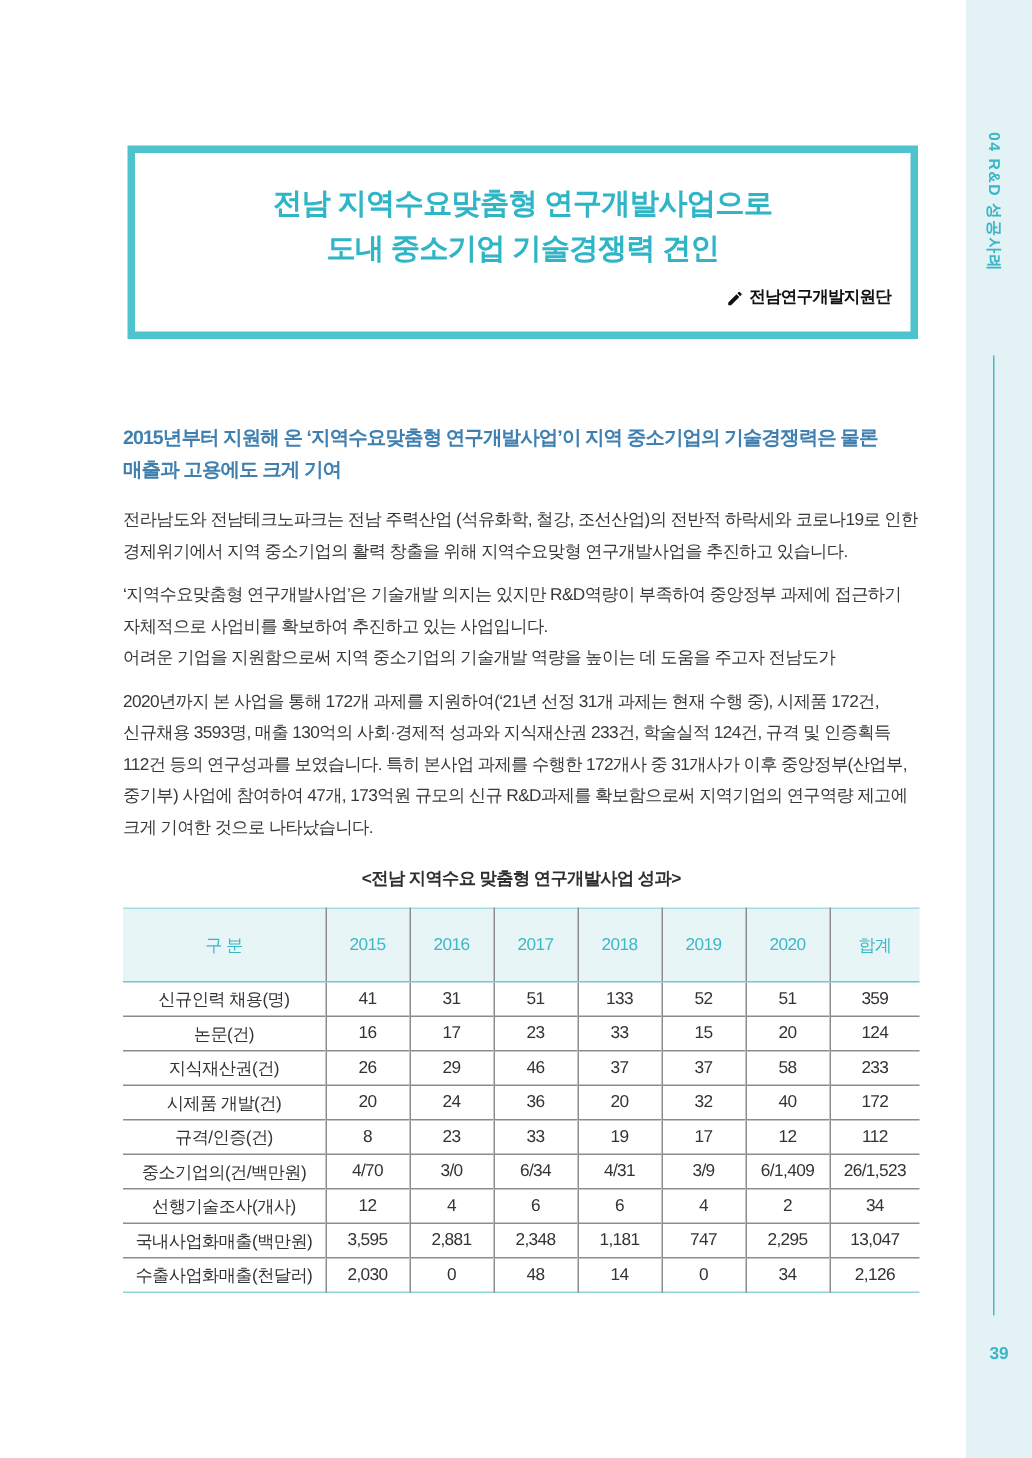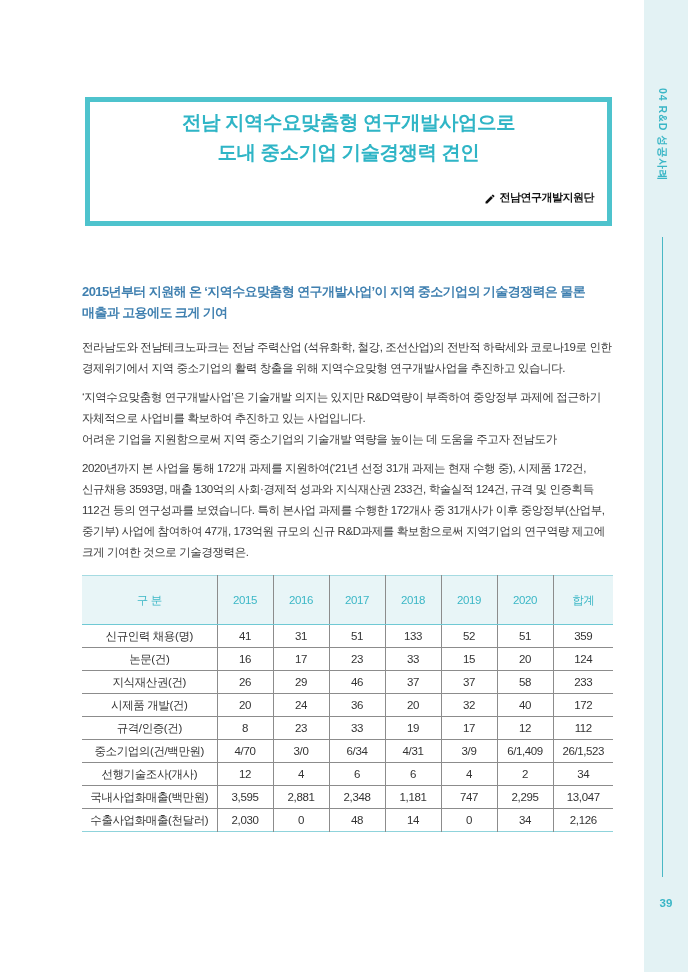--- a/index.html
+++ b/index.html
@@ -14,21 +14,21 @@
     white-space:nowrap;font-size:10.5px;font-weight:bold;letter-spacing:1px;color:#3ab6c6;
   }
   .strip-line{position:absolute;left:662px;top:237px;width:1px;height:640px;background:#49b8c5;}
   .page-number{position:absolute;left:644px;top:897px;width:44px;text-align:center;
     font-size:11.5px;font-weight:bold;color:#3ab6c6;}
   
   .title-box{
     position:absolute;left:85px;top:97px;width:527px;height:129px;box-sizing:border-box;
     border:5px solid #4ec3cd;background:#ffffff;
   }
-  .title-lines{margin-top:5px;text-align:center;font-size:19.5px;line-height:30px;
+  .title-lines{margin-top:19px;text-align:center;font-size:19.5px;line-height:30px;
     font-weight:bold;color:#2fb5c6;letter-spacing:-0.5px;}
   .attribution{
     position:absolute;right:13px;bottom:16px;display:flex;align-items:flex-end;gap:4px;
     font-size:11px;font-weight:bold;color:#111111;letter-spacing:-0.5px;font-family:Liberation Serif, serif;
   }
   .attribution svg{display:block;}
   
   .content{position:absolute;left:82px;top:281px;width:531px;}
   .heading{color:#4080b0;font-weight:bold;font-size:13px;line-height:21px;letter-spacing:-0.6px;}
   .para{margin-top:14px;font-size:11.5px;line-height:21px;color:#383838;letter-spacing:-0.4px;}
@@ -95,23 +95,24 @@
       <div>‘지역수요맞춤형 연구개발사업’은 기술개발 의지는 있지만 R&amp;D역량이 부족하여 중앙정부 과제에 접근하기</div>
       <div>자체적으로 사업비를 확보하여 추진하고 있는 사업입니다.</div>
       <div>어려운 기업을 지원함으로써 지역 중소기업의 기술개발 역량을 높이는 데 도움을 주고자 전남도가</div>
     </div>
 
     <div class="para tight">
       <div>2020년까지 본 사업을 통해 172개 과제를 지원하여(‘21년 선정 31개 과제는 현재 수행 중), 시제품 172건,</div>
       <div>신규채용 3593명, 매출 130억의 사회·경제적 성과와 지식재산권 233건, 학술실적 124건, 규격 및 인증획득</div>
       <div>112건 등의 연구성과를 보였습니다. 특히 본사업 과제를 수행한 172개사 중 31개사가 이후 중앙정부(산업부,</div>
       <div>중기부) 사업에 참여하여 47개, 173억원 규모의 신규 R&amp;D과제를 확보함으로써 지역기업의 연구역량 제고에</div>
-      <div>크게 기여한 것으로 기술경쟁력은.</div>
-    </div>
-
+      <div>크게 기여한 것으로 나타났습니다.</div>
+    </div>
+
+    <div class="caption">&lt;전남 지역수요 맞춤형 연구개발사업 성과&gt;</div>
 
     <table class="results">
       <colgroup>
           <col class="c-label">
           <col class="c-year">
           <col class="c-year">
           <col class="c-year">
           <col class="c-year">
           <col class="c-year">
           <col class="c-year">

